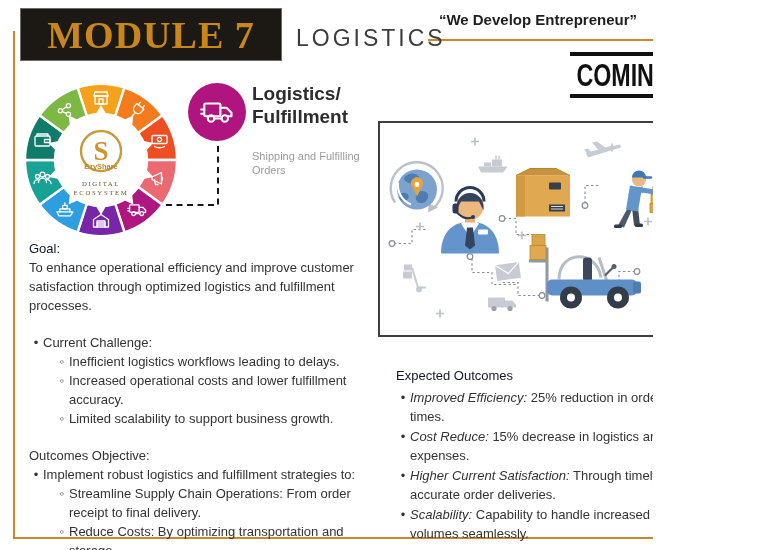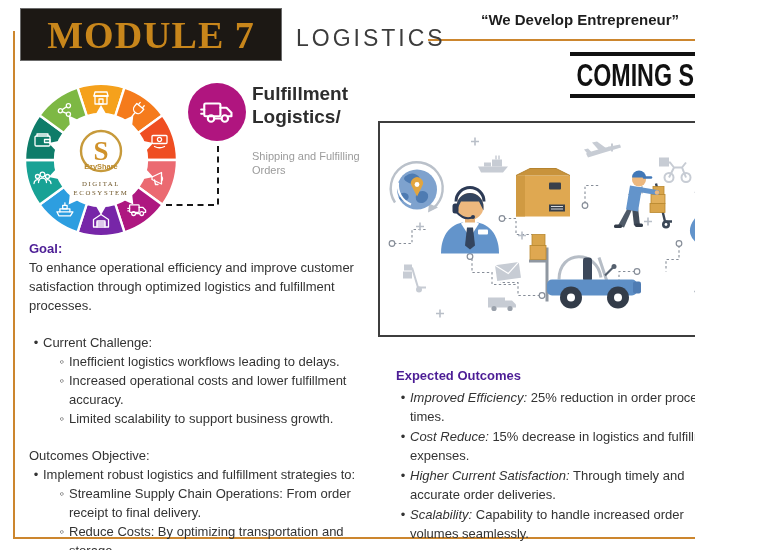--- a/index.html
+++ b/index.html
@@ -1,17 +1,17 @@
 <!DOCTYPE html>
 <html><head>
 <meta charset="utf-8">
 <style>
   html,body{margin:0;padding:0;background:#fff;}
   .page{position:relative;width:653px;height:550px;background:#fff;overflow:hidden;
-        font-family:"Liberation Sans",sans-serif;color:#2e2e2e;padding-left:42px;}
+        font-family:"Liberation Sans",sans-serif;color:#2e2e2e;}
   .abs{position:absolute;}
   
   .frame{position:absolute;background:#CC862E;}
   #frame-left{left:13px;top:31px;width:2px;height:508px;}
   #frame-bottom{left:13px;top:537px;width:753px;height:2px;}
   #frame-right{left:764px;top:39px;width:2px;height:500px;}
   #frame-top{left:428px;top:39px;width:338px;height:2px;}
   
   .module-box{left:20px;top:8px;width:262px;height:53px;background:#1C1814;
       border:1px solid #6b6b6b;box-sizing:border-box;display:flex;align-items:center;justify-content:center;}
@@ -30,21 +30,21 @@
       display:flex;align-items:center;justify-content:center;}
   .feature-text{left:252px;top:82px;width:132px;}
   .feature-title{font-size:19px;font-weight:bold;color:#2D2D2D;line-height:23px;}
   .feature-sub{margin-top:21px;font-size:11px;color:#9B9B9B;line-height:14px;width:118px;}
   
   .illus-panel{left:378px;top:121px;width:358px;height:212px;border:2px solid #3E3E3E;background:#fff;}
   .illus-panel svg{display:block;width:100%;height:100%;}
   
   .leftcol{left:29px;top:239px;width:356px;font-size:13px;line-height:19px;color:#333;}
   .rightcol{left:396px;top:366px;width:338px;font-size:13px;line-height:19.5px;color:#333;}
-  .b{font-weight:bold;color:#4c1d95;}
+  .b{font-weight:normal;color:#0f172a;}
   .li{display:flex;}
   .li .m{flex:none;width:14px;text-align:center;}
   .li.sub{padding-left:26px;}
   .challenge-block{margin-top:18px;}
   .strategy-block{margin-top:18px;}
   .outcome-items{margin-top:2px;}
   i{font-style:italic;}
 </style>
 </head>
 <body>
@@ -164,22 +164,22 @@
           <rect x="-7.5" y="-5" width="9.5" height="7.5" rx="0.8"></rect>
           <path d="M2,-2.5 h3.6 l2.9,2.9 V2.5 h-2"></path>
           <circle cx="-3.5" cy="3.8" r="1.9"></circle>
           <circle cx="4.6" cy="3.8" r="1.9"></circle>
           <path d="M-1.6,3.8 h4.3 M-9.3,-1.5 h1.8 M-9.3,1 h1"></path>
         </g>
       </svg>
   </div>
   <div class="abs feature-text">
     <div class="feature-title">
+      <div>Logistics/</div>
       <div>Fulfillment</div>
-      <div>Logistics/</div>
     </div>
     <div class="feature-sub">Shipping and Fulfilling Orders</div>
   </div>
 
   <div class="abs illus-panel">
     <svg viewBox="0 0 358 211">
 
       <g stroke="#868D98" stroke-width="1.1" fill="none" stroke-dasharray="2.4 2.4">
         <path d="M14,120 h18 v-14 h14"></path>
         <path d="M124,95 h12 v16 h16"></path>

